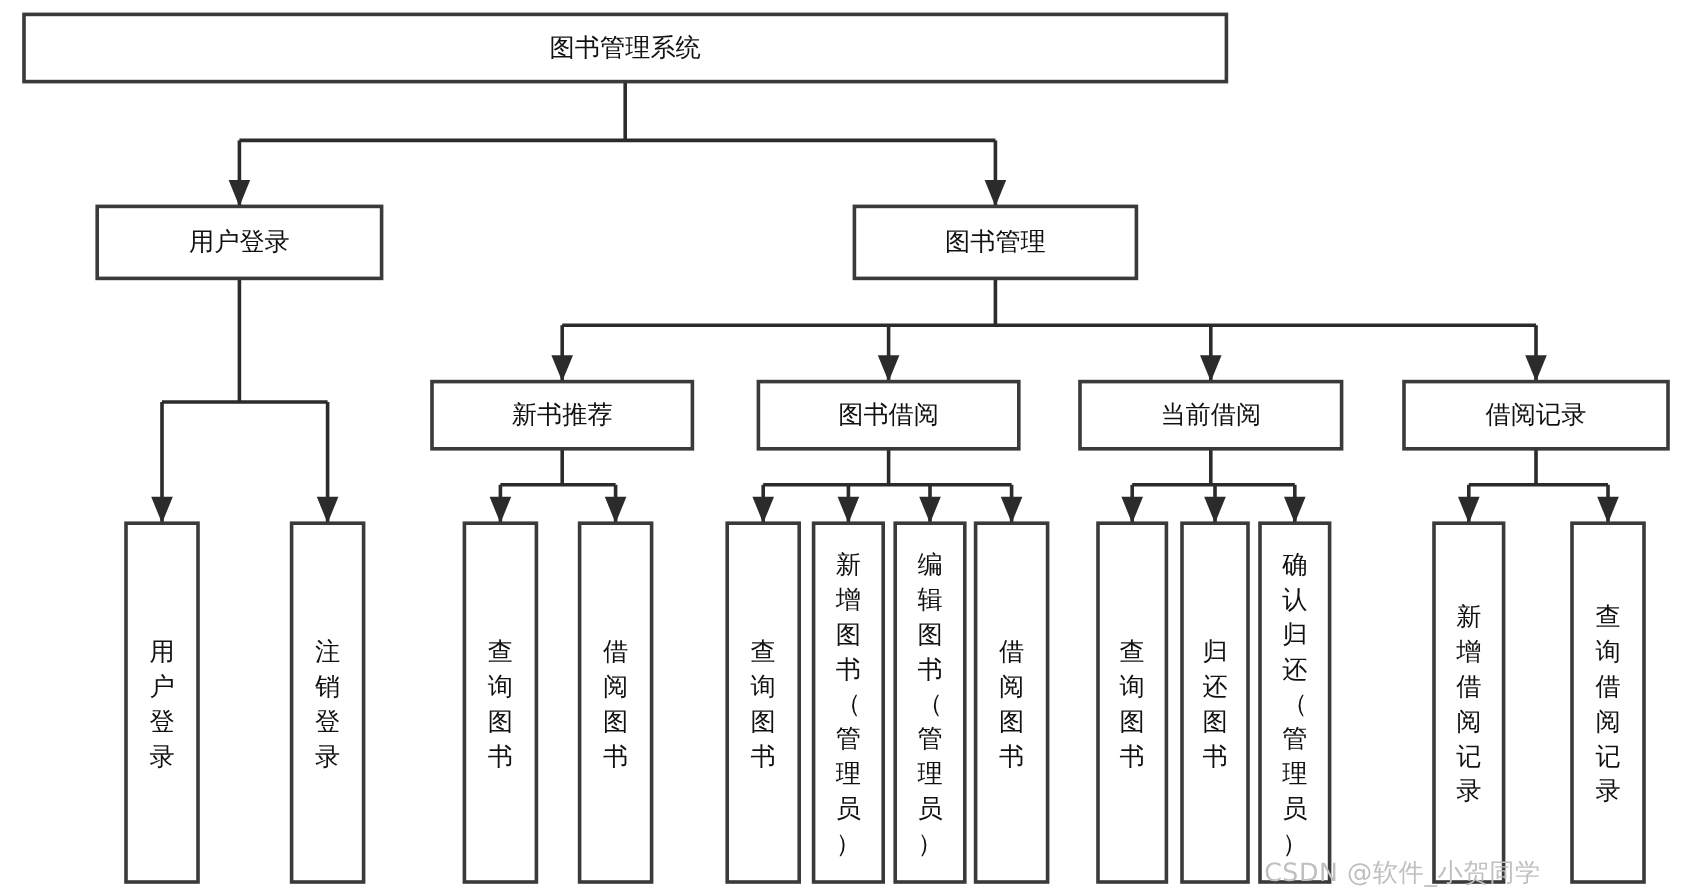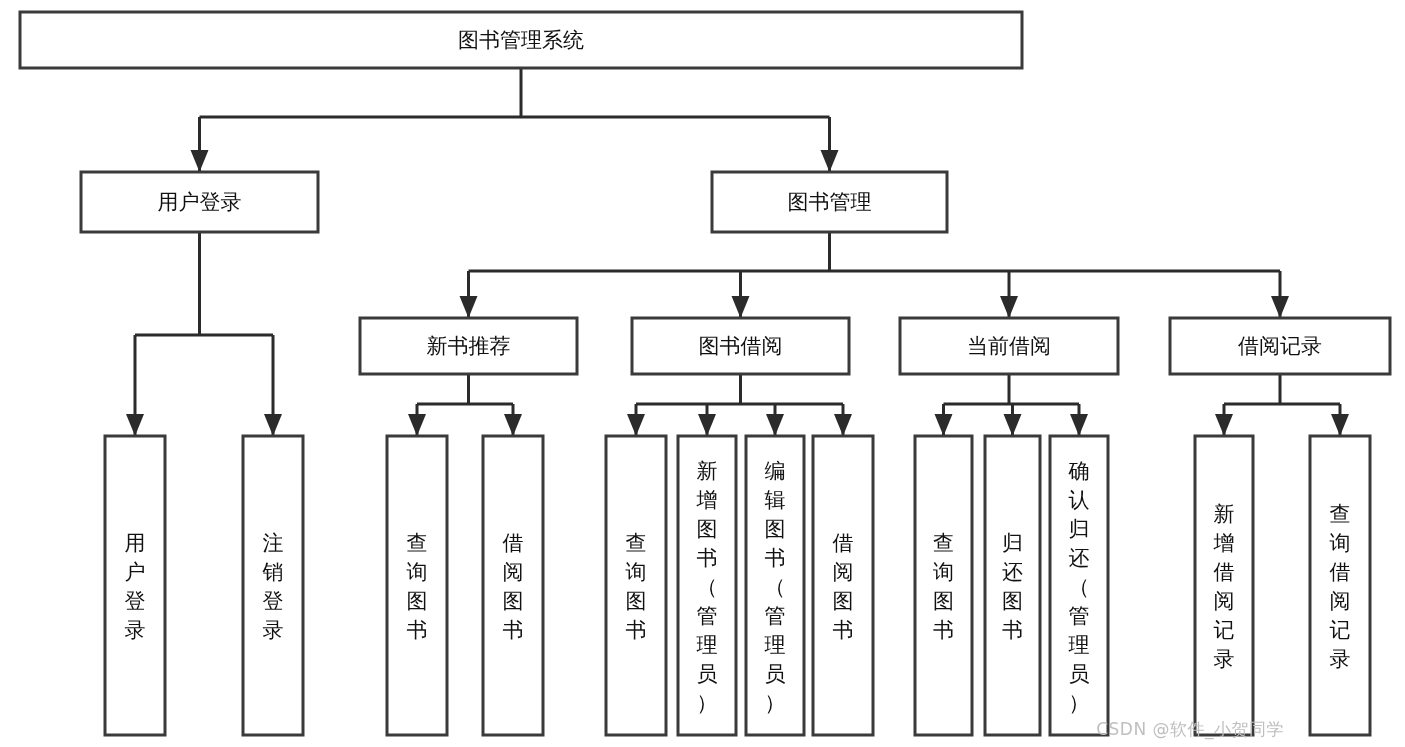--- a/index.html
+++ b/index.html
@@ -54,21 +54,21 @@
     fill: #111111;
     font-family: "DejaVu Sans", "Liberation Sans", sans-serif;
     font-size: 21px;
     text-anchor: middle;
   }
   .watermark-text {
     position: absolute;
     right: 8px;
     bottom: 6px;
     font-family: "DejaVu Sans", "Liberation Sans", sans-serif;
-    font-size: 17px;
+    font-size: 21px;
     color: #bfbfbf;
     letter-spacing: 0.5px;
     white-space: nowrap;
     user-select: none;
   }
 </style>
 </head>
 <body>
 
 <div id="diagram-root">

